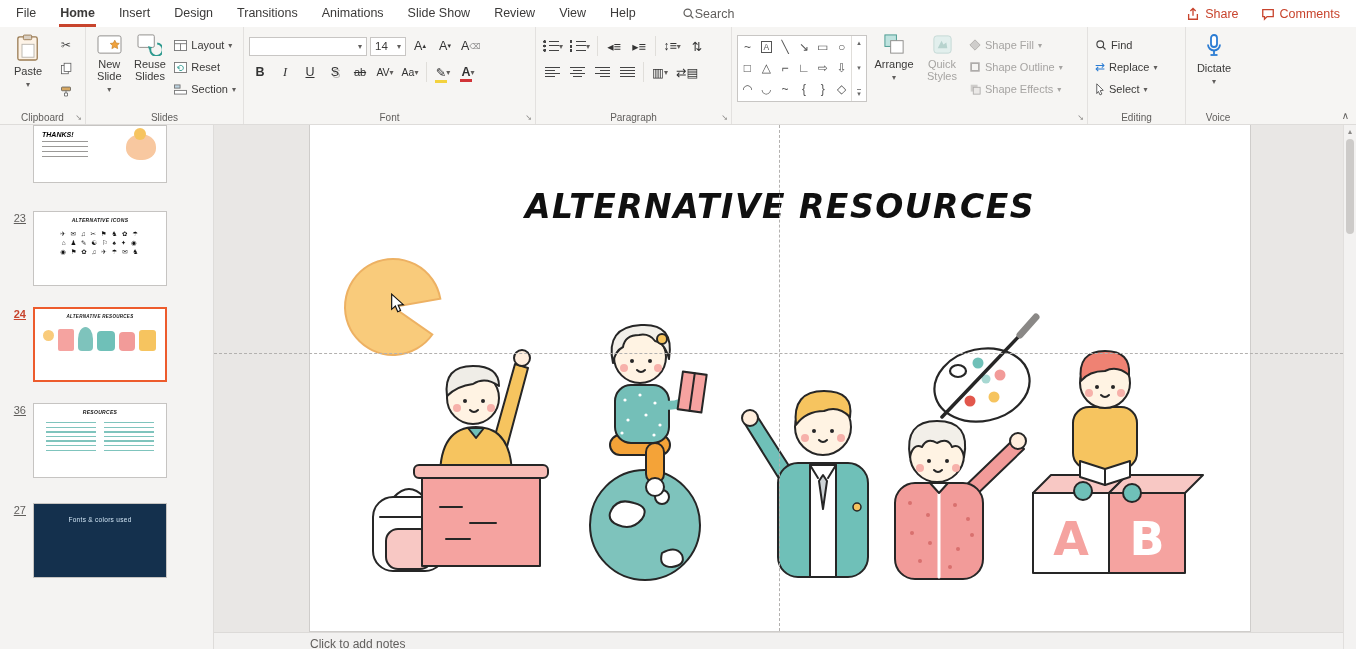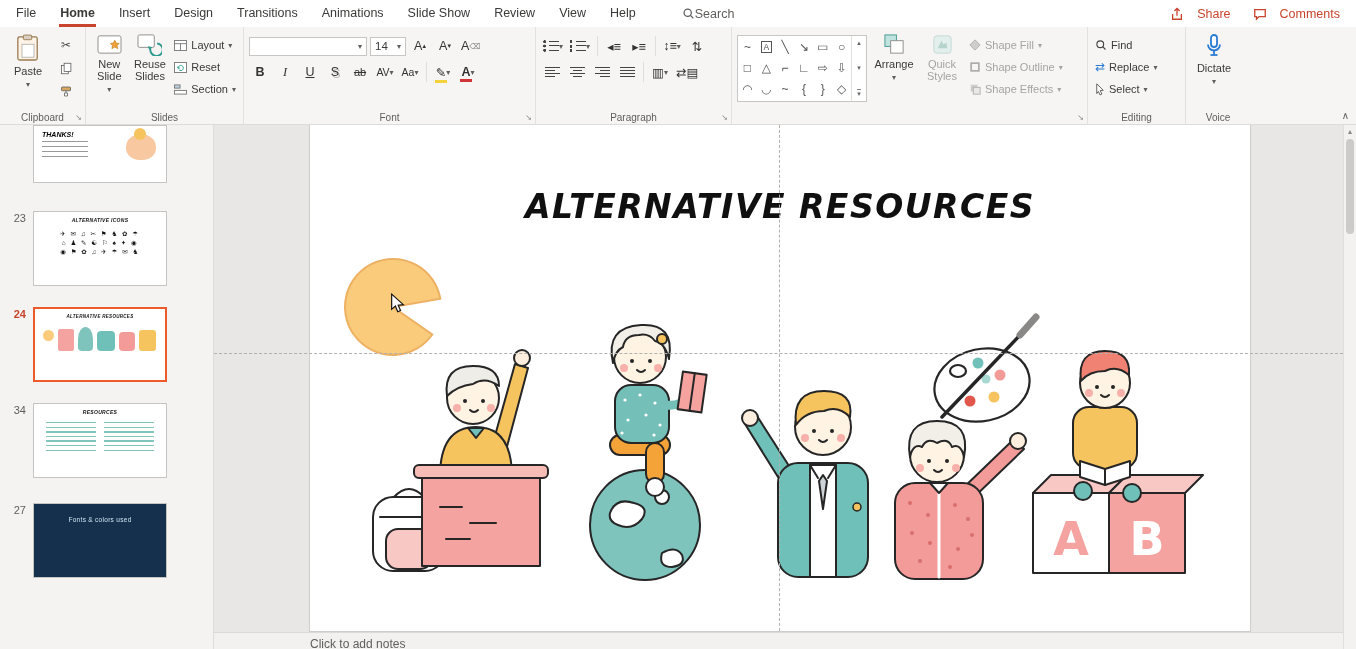--- a/index.html
+++ b/index.html
@@ -5,21 +5,21 @@
   html,body{margin:0;padding:0;}
   body{width:1356px;height:649px;position:relative;overflow:hidden;background:#fff;
        font-family:"Liberation Sans",sans-serif;-webkit-font-smoothing:antialiased;}
   
   .tabbar{height:27px;display:flex;align-items:center;background:#fff;padding-left:4px;}
   .tab{padding:0 12px;font-size:12.5px;color:#3b3a39;line-height:27px;position:relative;white-space:nowrap;}
   .tab.active{font-weight:bold;}
   .tab.active::after{content:"";position:absolute;left:11px;right:11px;bottom:0;height:3px;background:#c8442d;}
   .searchbox{margin-left:34px;display:flex;gap:0;align-items:center;color:#605e5c;font-size:12.5px;}
   .topbar-right{margin-left:auto;display:flex;align-items:center;gap:22px;padding-right:16px;}
-  .redbtn{display:flex;align-items:center;gap:13px;color:#c8442d;font-size:12.5px;}
+  .redbtn{display:flex;align-items:center;gap:5px;color:#c8442d;font-size:12.5px;}
   
   .ribbon{height:97px;background:#f6f5f3;border-bottom:1px solid #dedcda;display:flex;position:relative;}
   .group{position:relative;border-right:1px solid #e3e1df;padding:3px 5px 15px 5px;box-sizing:border-box;
          display:flex;align-items:flex-start;gap:4px;flex:0 0 auto;}
   .group-label{position:absolute;bottom:1px;left:0;right:0;text-align:center;font-size:10px;color:#605e5c;}
   .launcher{position:absolute;right:3px;bottom:2px;font-size:8px;color:#8a8886;line-height:8px;}
   .bigbtn{display:flex;flex-direction:column;align-items:center;width:46px;padding-top:3px;gap:2px;
           font-size:11px;color:#3b3a39;text-align:center;line-height:12px;}
   .caret{font-size:8px;color:#605e5c;}
   .minicol{display:flex;flex-direction:column;gap:3px;padding-top:5px;}
@@ -71,21 +71,21 @@
   .ic-num{width:16px;height:12px;display:inline-block;background-repeat:no-repeat;background-image:
      linear-gradient(#444,#444),linear-gradient(#444,#444),linear-gradient(#444,#444),
      linear-gradient(#444,#444),linear-gradient(#444,#444),linear-gradient(#444,#444);
      background-size:2.4px 3px,2.4px 3px,2.4px 3px,10px 1.2px,10px 1.2px,10px 1.2px;
      background-position:0 0,0 4.5px,0 9px,6px 1px,6px 5.4px,6px 9.8px;}
   
   .workspace{position:absolute;top:125px;left:0;right:0;bottom:0;display:flex;}
   .thumbs{width:214px;background:#f4f3f2;border-right:1px solid #dedcda;overflow:hidden;
           padding-left:6px;box-sizing:border-box;position:relative;}
   .thumb-row{display:flex;gap:7px;}
-  .t-num{width:20px;font-size:11px;color:#605e5c;padding-top:1px;text-align:right;flex:0 0 auto;}
+  .t-num{width:20px;font-size:11px;color:#605e5c;padding-top:1px;text-align:right;flex:0 0 auto;text-decoration:underline;}
   .t-box{width:134px;height:75px;background:#fff;border:1px solid #c6c4c2;box-sizing:border-box;
          overflow:hidden;position:relative;flex:0 0 auto;}
   .thumb-row.selected .t-box{border:2px solid #ed5b2d;}
   .thumb-row.selected .t-num{color:#c8442d;font-weight:bold;}
   .t-dark{background:#14304d;}
   .mini-title{font-size:5px;font-weight:bold;text-align:center;color:#111;margin-top:5px;letter-spacing:.3px;}
   .mini-title.it{font-style:italic;}
   .mini-lines-teal{background:repeating-linear-gradient(to bottom,#7fc4bd 0 1.4px,transparent 1.4px 4.6px);
                    width:50px;height:32px;display:inline-block;}
   .mini-lines-gray{background:repeating-linear-gradient(to bottom,#9b9997 0 1.4px,transparent 1.4px 5px);
@@ -479,21 +479,21 @@
             <span style="width:16px;height:22px;background:#f5a3a0;display:inline-block;border-radius:2px;"></span>
             <span style="width:15px;height:24px;background:#7ec3bc;display:inline-block;border-radius:50% 50% 4px 4px;"></span>
             <span style="width:18px;height:20px;background:#6fc0b8;display:inline-block;border-radius:4px;"></span>
             <span style="width:16px;height:19px;background:#f29b99;display:inline-block;border-radius:4px;"></span>
             <span style="width:17px;height:21px;background:#f6c45f;display:inline-block;border-radius:3px;"></span>
           </div>
         </div>
       </div>
 
       <div class="thumb-row" style="margin-top:21px">
-        <div class="t-num">34</div>
+        <div class="t-num">36</div>
         <div class="t-box">
           <div class="mini-title it">RESOURCES</div>
           <div style="display:flex;gap:8px;justify-content:center;margin-top:7px;">
             <span class="mini-lines-teal"></span>
             <span class="mini-lines-teal"></span>
           </div>
         </div>
       </div>
 
 

